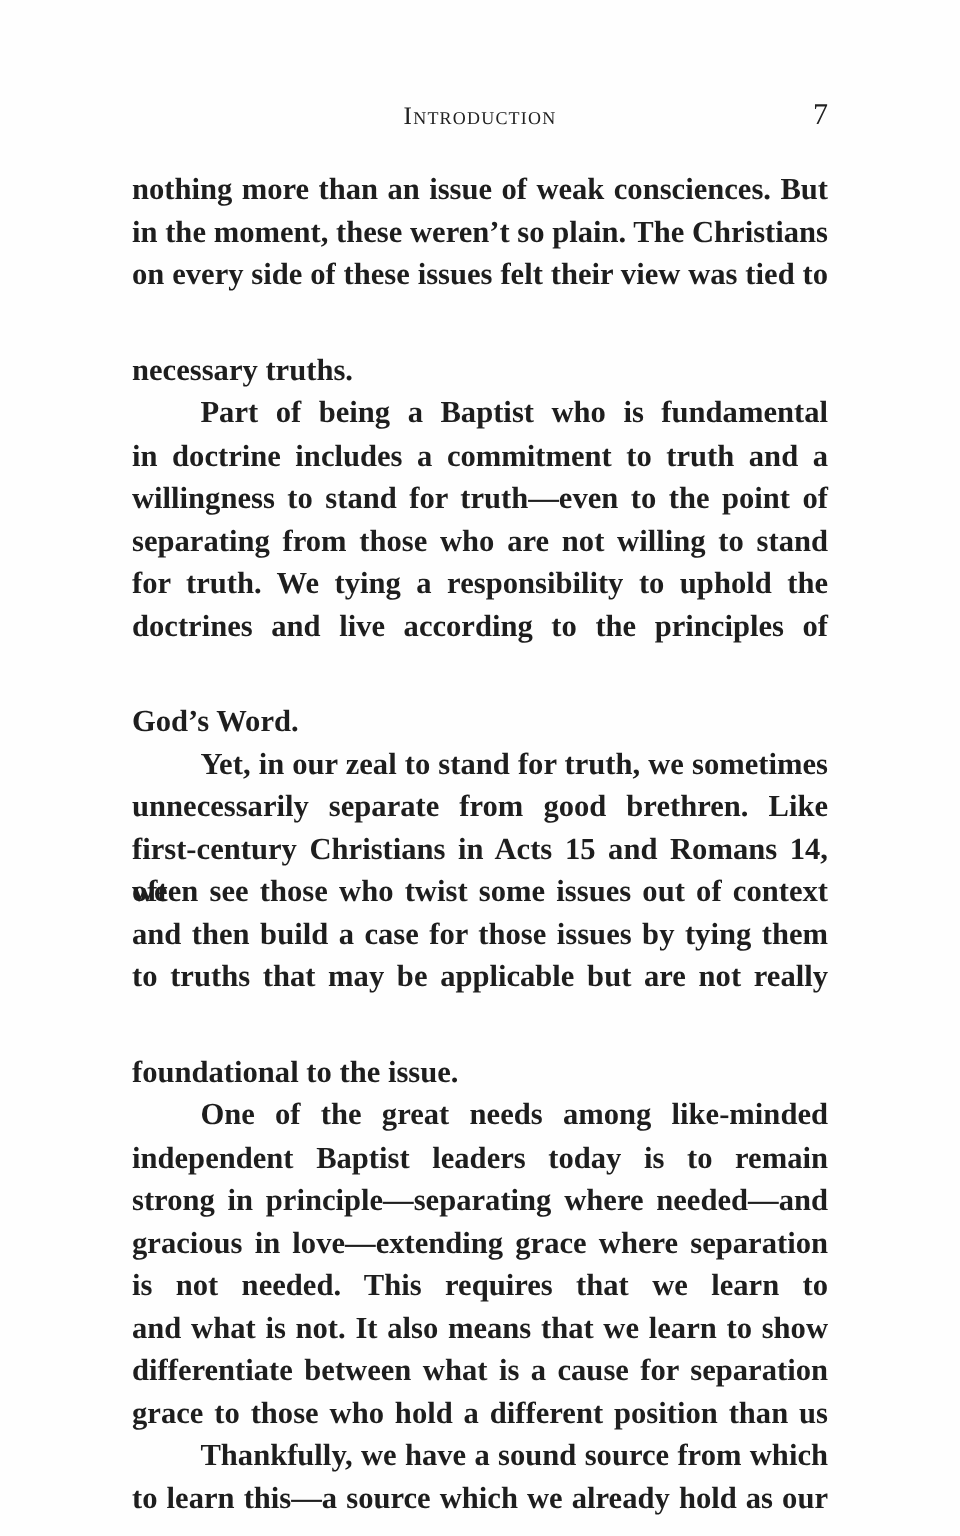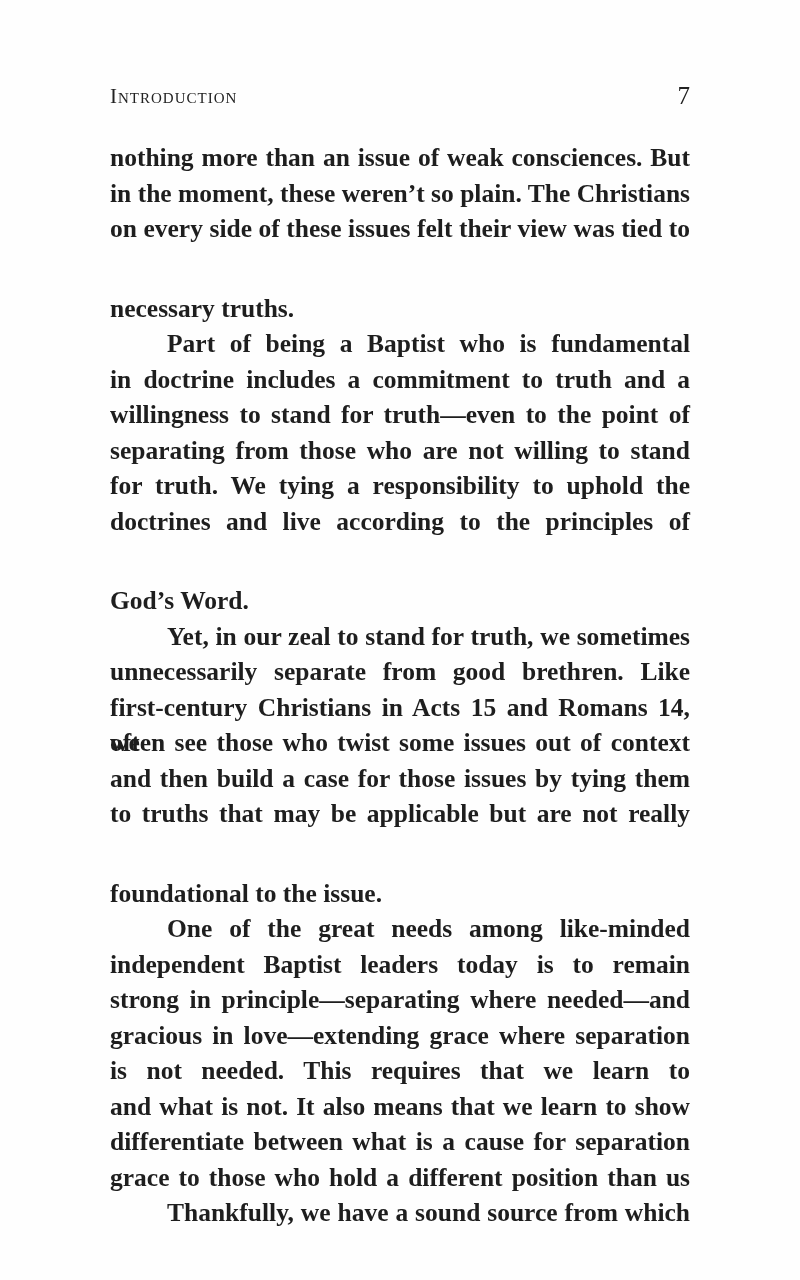--- a/index.html
+++ b/index.html
@@ -25,20 +25,21 @@
       position: absolute;
       top: 82px;
       left: 110px;
       width: 580px;
       height: 30px;
     }
     .running-title {
       position: absolute;
       left: 0;
       width: 580px;
+      text-align: center;
       font-variant: small-caps;
       font-size: 21px;
       letter-spacing: 1px;
       color: #222;
       top: 2px;
     }
     .page-number {
       position: absolute;
       right: 0;
       top: 0;
@@ -163,14 +164,17 @@
       </div>
       <div class="line">
         <span class="line-inner">differentiate between what is a cause for separation</span>
       </div>
       <div class="line">
         <span class="line-inner">grace to those who hold a different position than us</span>
       </div>
       <div class="line indent">
         <span class="line-inner">Thankfully, we have a sound source from which</span>
       </div>
+      <div class="line">
+        <span class="line-inner">to learn this—a source which we already hold as our</span>
+      </div>
     </div>
 </div>
 
 </body></html>

